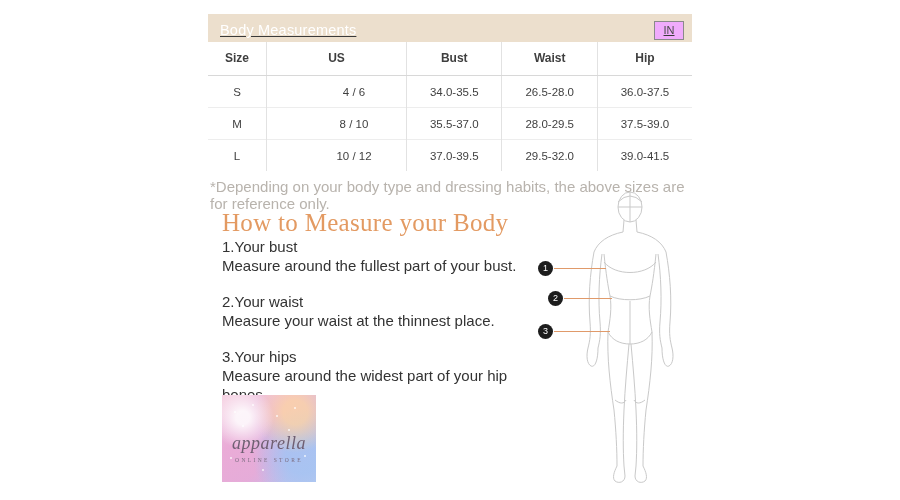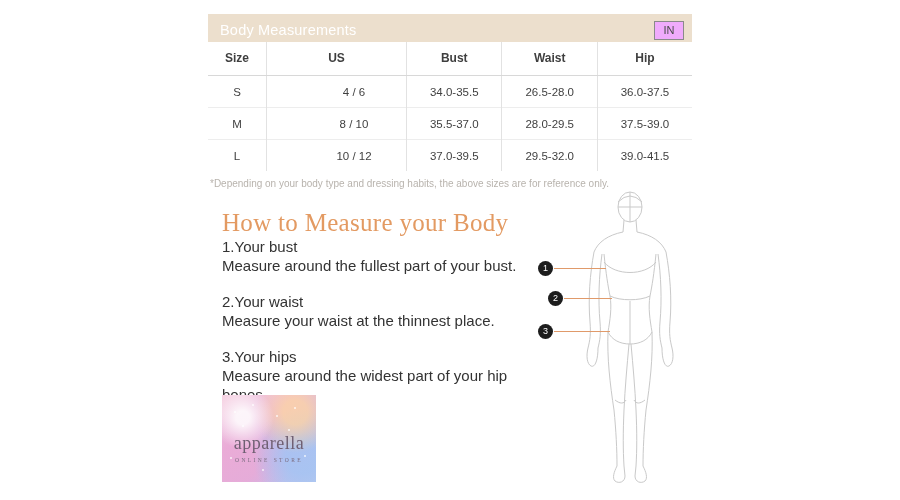--- a/index.html
+++ b/index.html
@@ -24,20 +24,21 @@
     width: 484px;
   }
   #table-header {
     background: #ecdfcd;
     height: 28px;
     display: flex;
     align-items: center;
     justify-content: space-between;
     padding: 4px 8px 0 12px;
     box-sizing: border-box;
+    text-decoration: underline;
   }
   #table-title {
     font-size: 14.5px;
     color: #ffffff;
     letter-spacing: .2px;
   }
   #unit-toggle {
     border: 1px solid #8a8a8a;
     background: #f0abfc;
     color: #4a4a4a;
@@ -64,21 +65,21 @@
     font-weight: bold;
     font-size: 12px;
     border-bottom: 1px solid #d8d8d8;
     padding-bottom: 7px;
   }
   table.size tbody tr { border-bottom: 1px solid #ededed; }
   table.size tbody tr:last-child { border-bottom: none; }
   table.size td.sz { width: 58px; }
   table.size td.us { width: 104px; padding-left: 35px; }
   #table-note {
-    font-size: 10px;
+    font-size: 15px;
     color: #b8b3ad;
     margin-top: 7px;
     padding-left: 2px;
   }
 
   
   #howto-title {
     position: absolute;
     left: 222px;
     top: 209px;
@@ -121,20 +122,21 @@
     background: #ffffff;
     border-radius: 50%;
     opacity: .8;
   }
   #logo-name {
     position: absolute;
     left: 0; right: 0;
     top: 38px;
     text-align: center;
     font-family: "Liberation Serif", serif;
+    font-style: italic;
     font-size: 18px;
     color: #6f5f72;
     letter-spacing: .5px;
   }
   #logo-sub {
     position: absolute;
     left: 0; right: 0;
     top: 62px;
     text-align: center;
     font-family: "Liberation Serif", serif;

